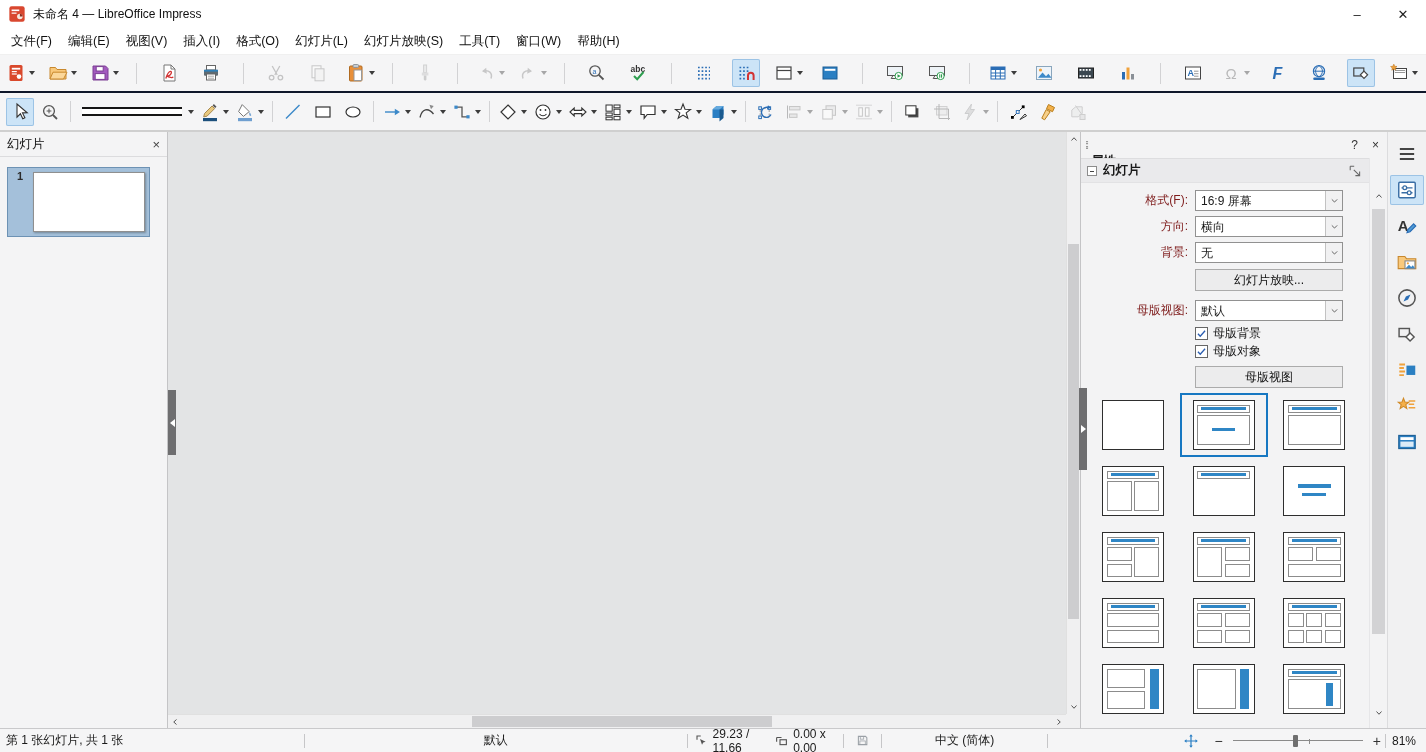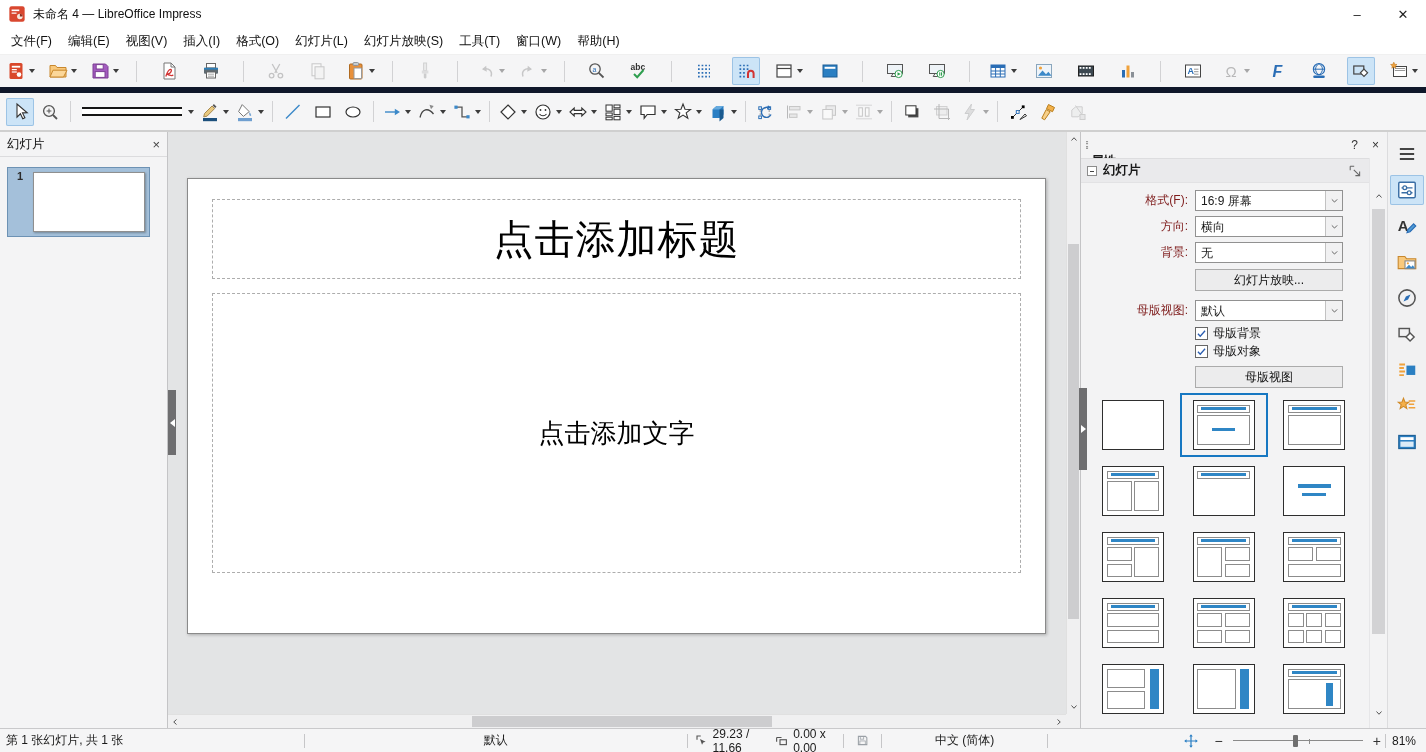--- a/index.html
+++ b/index.html
@@ -13,21 +13,21 @@
   .titlebar { height:28px; display:flex; align-items:center; background:#fff; padding-left:8px; }
   .app-icon { width:18px; height:18px; margin-right:7px; display:flex; }
   .titlebar-title { font-size:12px; color:#111; }
   .win-btns { margin-left:auto; display:flex; height:28px; }
   .win-btn { width:46px; display:flex; align-items:center; justify-content:center; font-size:13px; color:#222; }
   
   .menubar { height:27px; display:flex; align-items:center; background:#fff; padding-left:3px; border-bottom:1px solid #f0f0f0; }
   .menu-item { padding:4px 8px; font-size:12.5px; color:#111; border-radius:2px; }
   
   .toolbar { height:38px; background:#f5f5f6; display:flex; align-items:center; padding-left:5px; }
-  #toolbar-standard { border-bottom:6px solid #0f172a;gap:12px; }
+  #toolbar-standard { border-bottom:2px solid #0f172a;gap:12px; }
   #toolbar-drawing { border-bottom:1px solid #cfcfcf; }
   .tb-btn { height:28px; min-width:28px; padding:0 2px; display:flex; align-items:center; justify-content:center; border-radius:2px; margin:0 1px; }
   .tb-btn.active { background:#cce4f7; box-shadow: inset 0 0 0 1px #9cc3e5; }
   .tb-btn.disabled { opacity:.42; filter:grayscale(.9); }
   .tb-ico { width:20px; height:20px; display:flex; }
   .tb-sep { width:1px; height:21px; background:#d2d2d4; margin:0 5px; flex:none; }
   .tri-down { width:0; height:0; border-left:3.5px solid transparent; border-right:3.5px solid transparent; border-top:4px solid #3c3c3c; margin-left:3px; }
   .line-preview { width:100px; height:9px; border-top:2px solid #151515; border-bottom:2px solid #151515; margin:0 3px; background:#fff; }
   
   .main { display:flex; height:597px; border-top:1px solid #cfcfcf; position:relative; }
@@ -726,24 +726,20 @@
     </div>
     <div class="slide-list" id="slide-list">
         <div class="thumb-item selected">
           <span class="thumb-num">1</span>
           <div class="thumb-page"></div>
         </div>
       </div>
   </div>
 
   <div class="canvas">
-    <div class="page">
-      <div class="placeholder ph-title">点击添加标题</div>
-      <div class="placeholder ph-body">点击添加文字</div>
-    </div>
     <div class="vscroll">
       <div class="sc-arrow" style="top:0">
           <svg width="10" height="10" viewBox="0 0 20 20" xmlns="http://www.w3.org/2000/svg">
             <path d="M5 13l5-5.5 5 5.5" fill="none" stroke="#555" stroke-width="2"></path>
           </svg>
         </div>
       <div class="vthumb"></div>
       <div class="sc-arrow" style="bottom:0">
           <svg width="10" height="10" viewBox="0 0 20 20" xmlns="http://www.w3.org/2000/svg">
             <path d="M5 7l5 5.5 5-5.5" fill="none" stroke="#555" stroke-width="2"></path>

